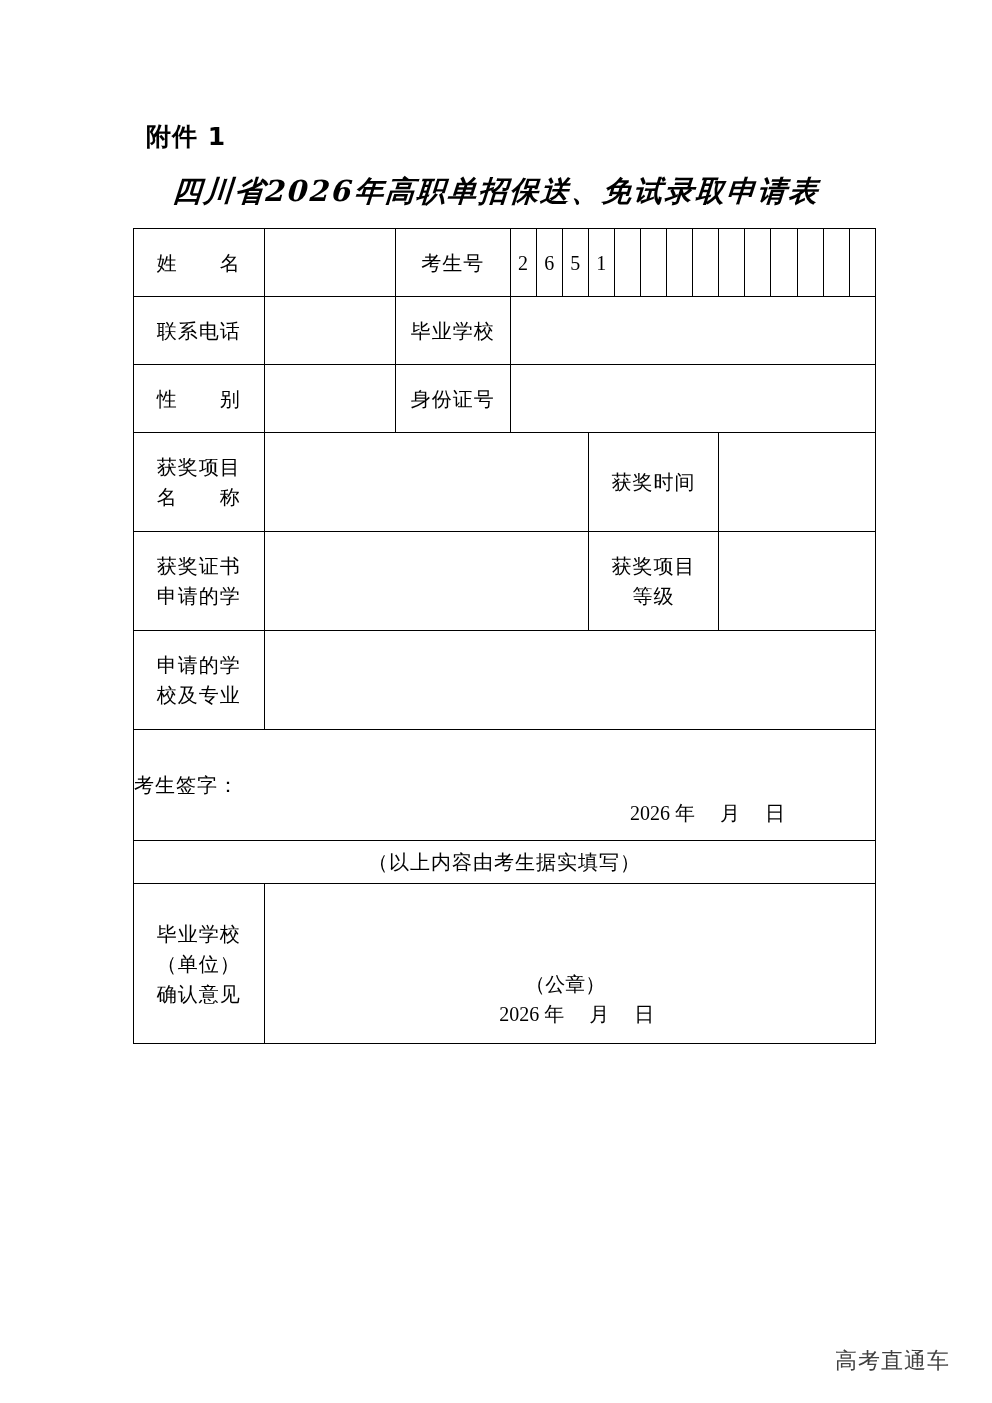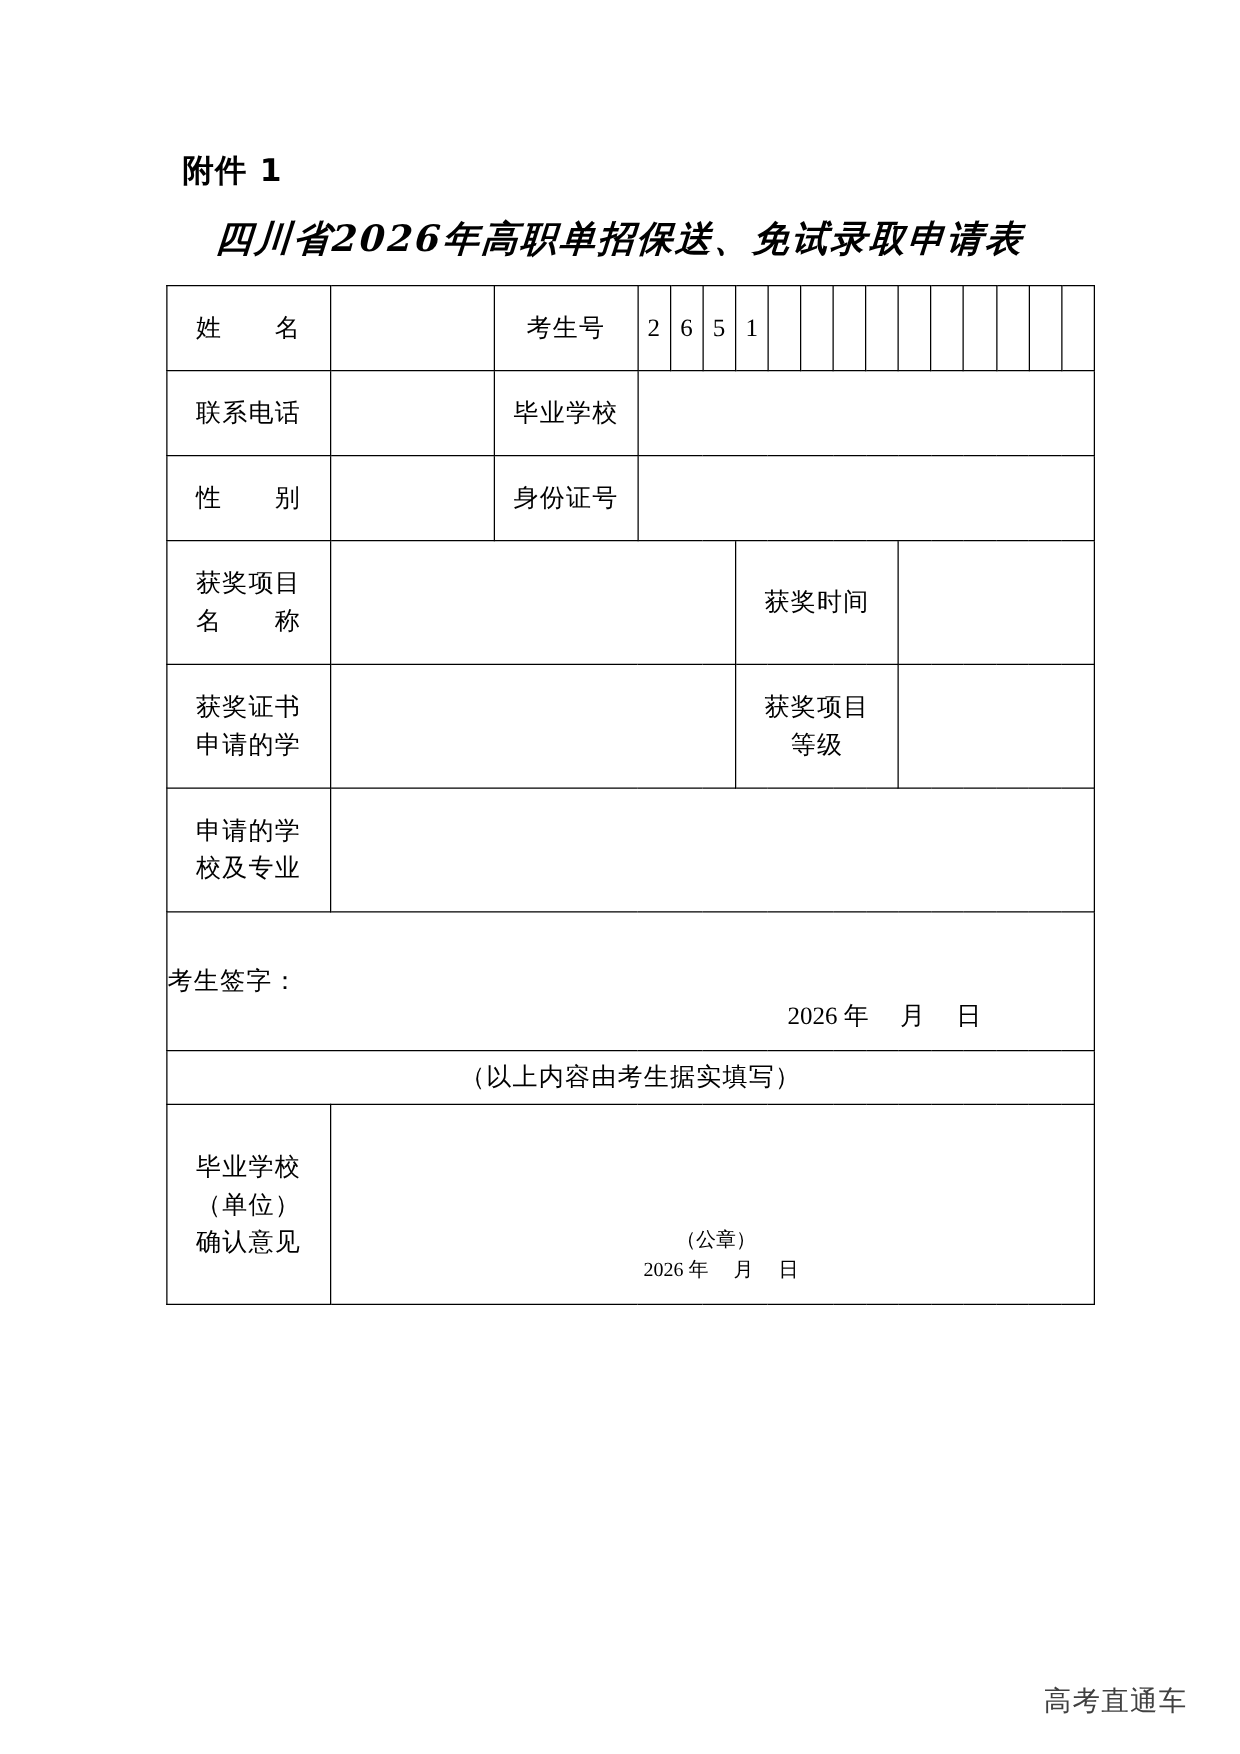--- a/index.html
+++ b/index.html
@@ -120,21 +120,21 @@
 
   .opinion-cell {
     position: relative;
     vertical-align: top;
   }
   .opinion-stamp {
     position: absolute;
     left: 0;
     right: 0;
     text-align: center;
-    font-size: 16px;
+    font-size: 20px;
     line-height: 1.5;
     white-space: nowrap;
   }
   .stamp-inner {
     display: inline-block;
     text-align: left;
     padding-left: 14px;
   }
   .stamp-seal { padding-left: 26px; }
 

